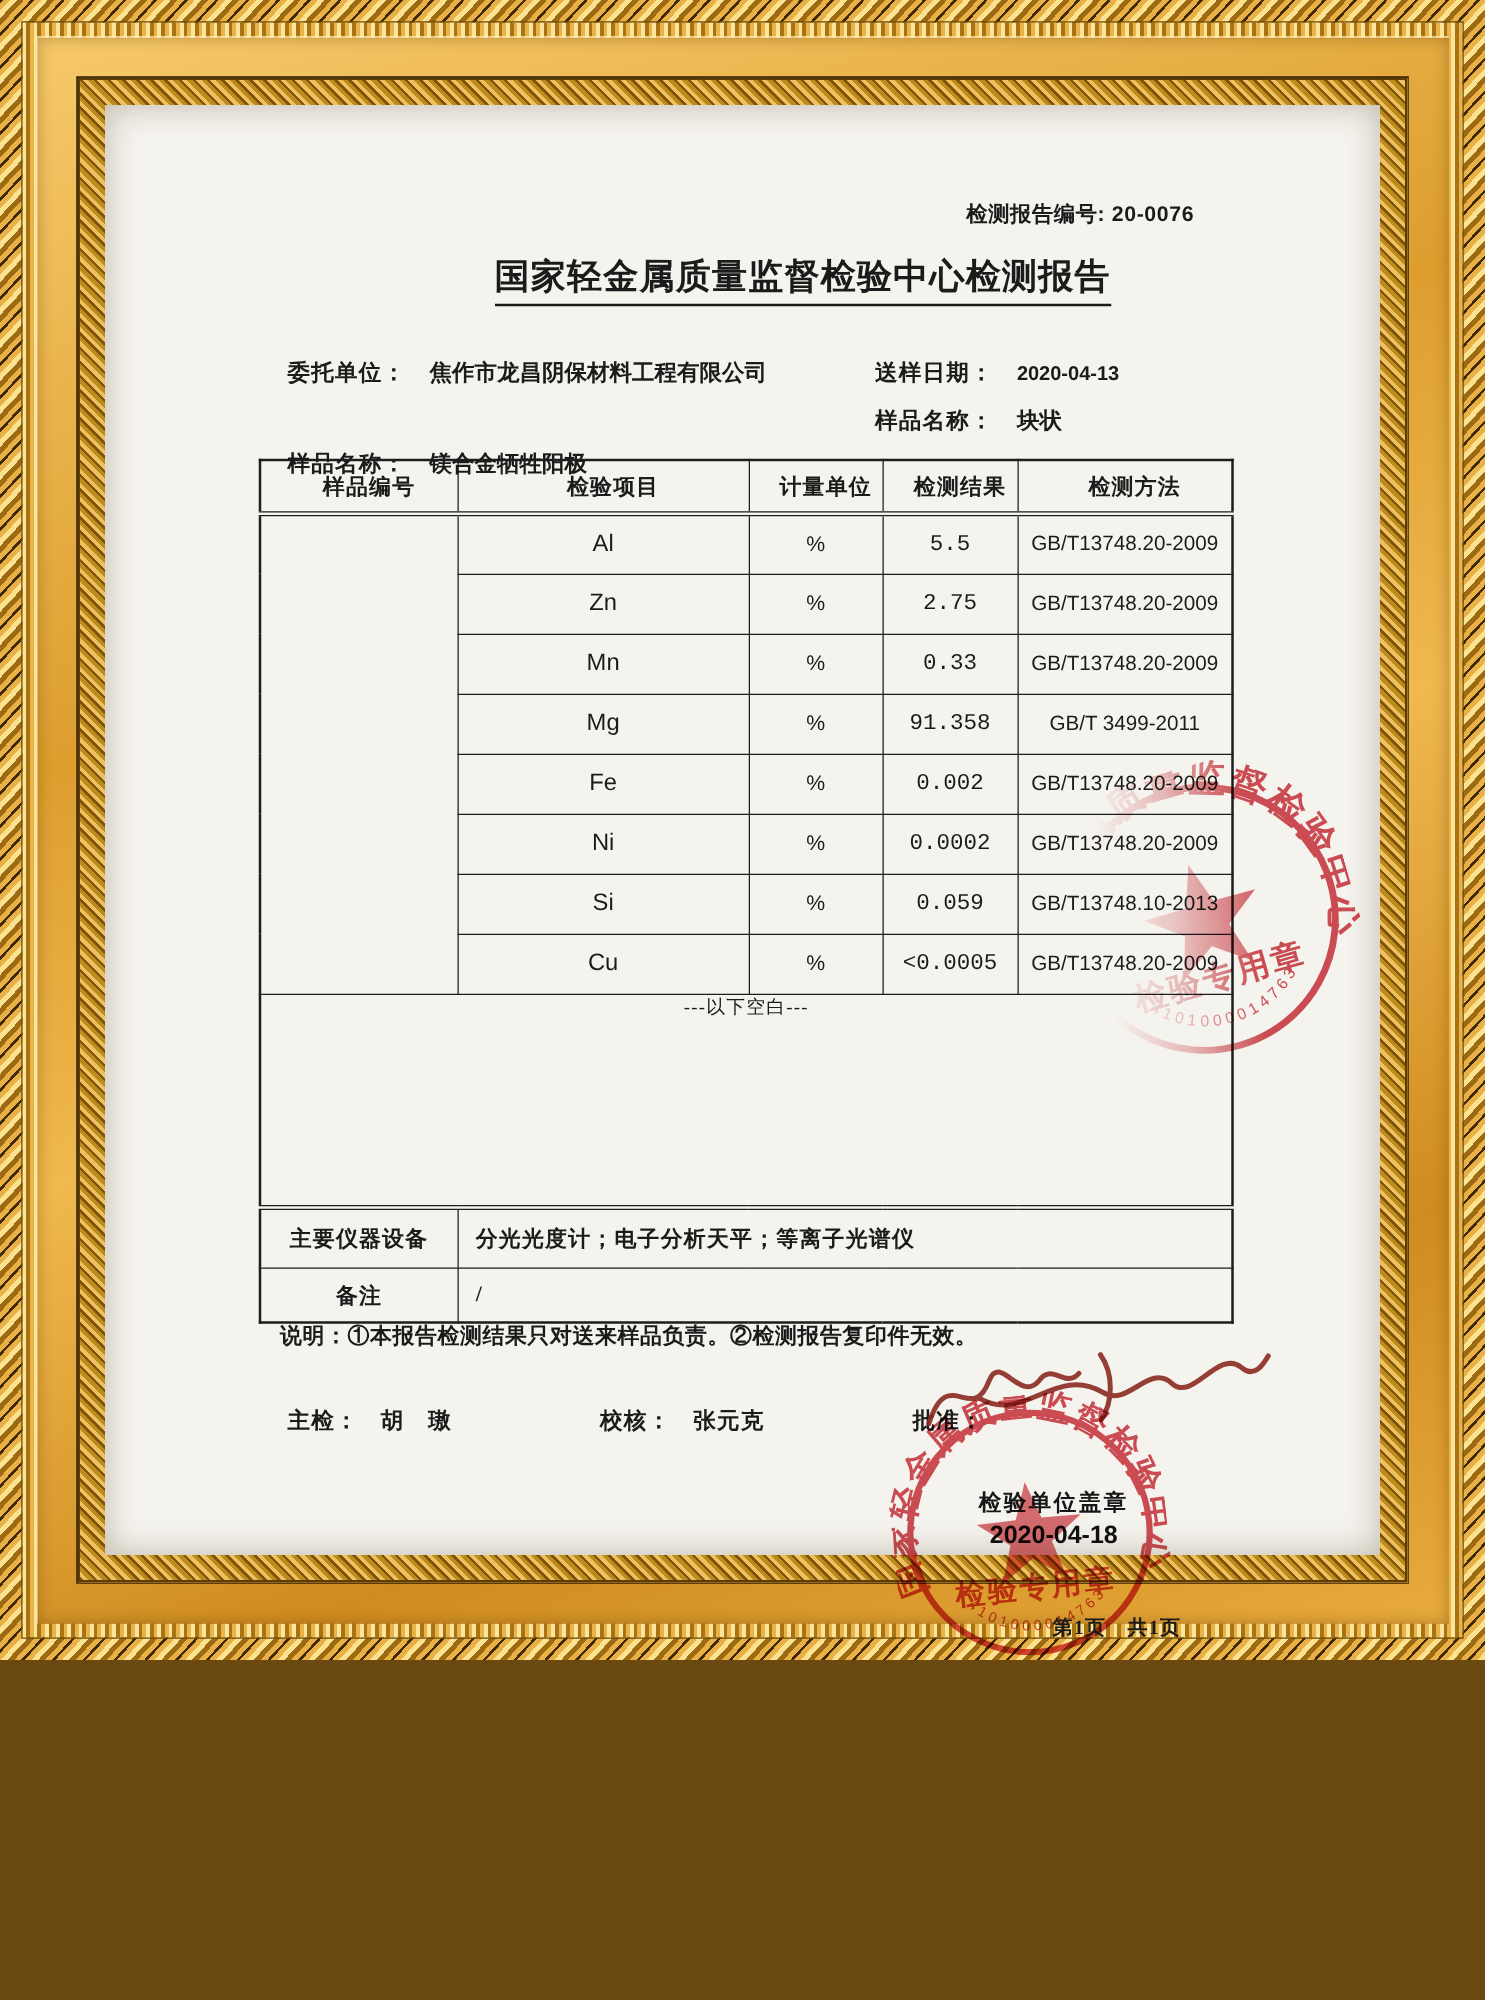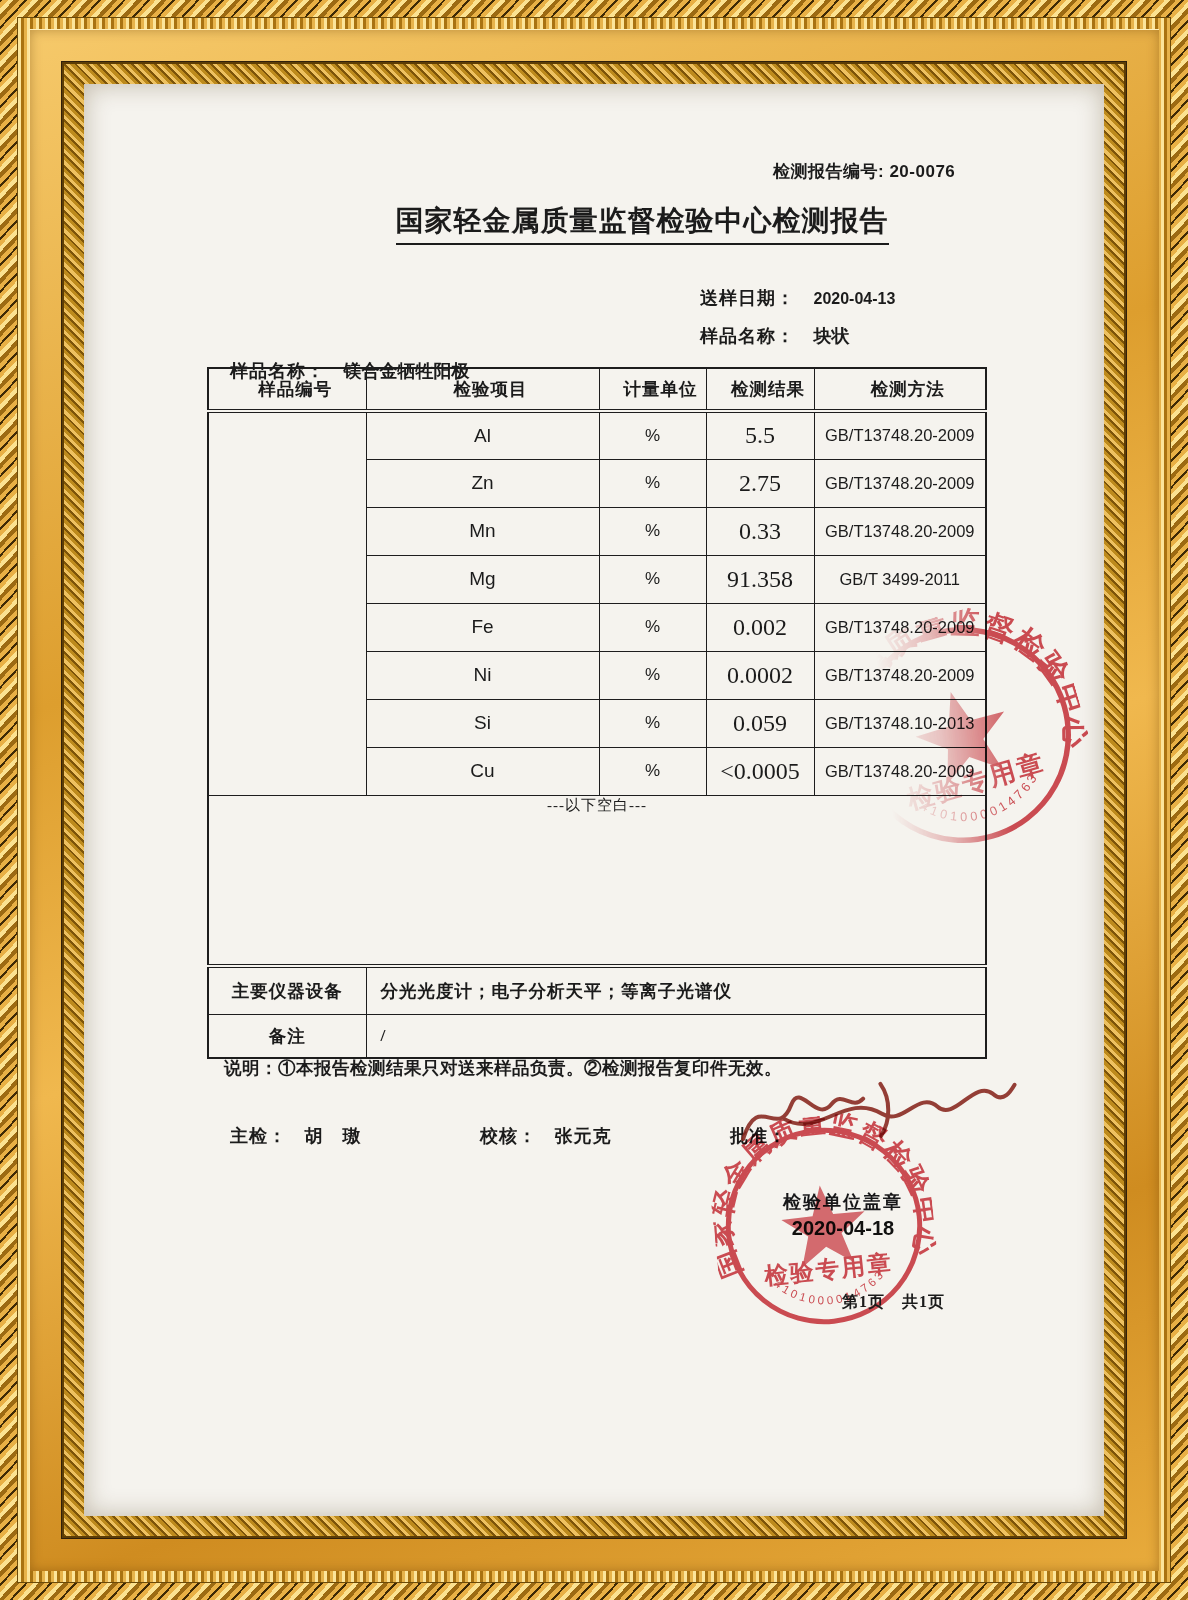--- a/index.html
+++ b/index.html
@@ -1,16 +1,16 @@
 <!DOCTYPE html>
 <html><head>
 <meta charset="utf-8">
 <style>
   html,body{margin:0;padding:0;background:#6b4a12;}
-  .canvas{position:relative;width:1188px;height:1600px;overflow:hidden;
+  .canvas{position:relative;width:1188px;height:1328px;overflow:hidden;
           font-family:"Liberation Serif","DejaVu Serif",serif;color:#1b1b1b;}
 
   
   .f1{position:absolute;inset:0;
       background:repeating-linear-gradient(133deg,#3f2a05 0 2px,#e8b045 2px 6px,#fbe291 6px 10px,#9c6a12 10px 14px,#e8b045 14px 18px);}
   .f2{position:absolute;inset:17px;border:1px solid #6b4a08;
       background:repeating-linear-gradient(90deg,#fce59a 0 3px,#a97311 3px 6px,#e7b34a 6px 9px);}
   .f3{position:absolute;inset:29px;border-top:1px solid #fff0bb;border-left:1px solid #ffe9a8;
       background:linear-gradient(160deg,#f6c96a,#dd9e2e 35%,#f0b84e 55%,#cf8c20 80%,#e8ab3c);
       box-shadow:inset 0 0 12px rgba(90,50,0,.38);}
@@ -32,21 +32,21 @@
   .val-latin{font-family:"Liberation Sans","DejaVu Sans",sans-serif;font-weight:600 !important;font-size:16px;}
 
   table.results{position:absolute;left:123px;top:283px;width:778px;border-collapse:collapse;table-layout:fixed;
                 border:2.5px solid #1d1d1d;}
   table.results th,table.results td{border:1.6px solid #1d1d1d;text-align:center;padding:0;overflow:hidden;}
   table.results thead th{height:40px;font-size:17.5px;font-weight:700;letter-spacing:1px;}
   table.results thead th{border-bottom:4px double #1d1d1d;padding-left:16px;}
   tr.data-row{height:48px;}
   td.cell-item{font-family:"Liberation Sans","DejaVu Sans",sans-serif;font-size:19px;}
   td.cell-unit{font-family:"Liberation Sans","DejaVu Sans",sans-serif;font-size:17px;}
-  td.cell-result{font-family:Liberation Serif, serif;font-size:24px;}
+  td.cell-result{font-family:Liberation Mono, monospace;font-size:18px;}
   td.cell-method{font-family:"Liberation Sans","DejaVu Sans",sans-serif;font-size:16.5px;}
   td.blank-row{height:168px;vertical-align:top;padding-top:10px;font-size:15px;letter-spacing:1px;}
   tr.equip-row td{height:46px;border-top:4px double #1d1d1d;}
   tr.equip-row td.section-label, tr.remark-row td.section-label{font-size:17.5px;font-weight:700;letter-spacing:1px;}
   td.section-value{text-align:left !important;padding-left:14px !important;font-size:17.5px;font-weight:700;letter-spacing:1px;}
   tr.remark-row td{height:42px;}
 
   .note-line{position:absolute;left:140px;top:972px;font-size:17.5px;font-weight:700;letter-spacing:.5px;}
 
   .sig-row{position:absolute;left:146px;top:1040px;width:760px;font-size:18px;font-weight:700;letter-spacing:1px;}
@@ -81,20 +81,24 @@
 
     <div class="report-no">
       <span>检测报告编号:</span>
       <span>20-0076</span>
     </div>
 
     <div class="doc-title">
       <span>国家轻金属质量监督检验中心检测报告</span>
     </div>
 
+    <div class="info-item" style="left:146px;top:202px;">
+      <span class="lbl">委托单位：</span>
+      <span class="val">焦作市龙昌阴保材料工程有限公司</span>
+    </div>
     <div class="info-item" style="left:616px;top:202px;">
       <span class="lbl">送样日期：</span>
       <span class="val val-latin">2020-04-13</span>
     </div>
     <div class="info-item" style="left:146px;top:240px;margin-top:35px;">
       <span class="lbl">样品名称：</span>
       <span class="val">镁合金牺牲阳极</span>
     </div>
     <div class="info-item" style="left:616px;top:240px;">
       <span class="lbl">样品名称：</span>

